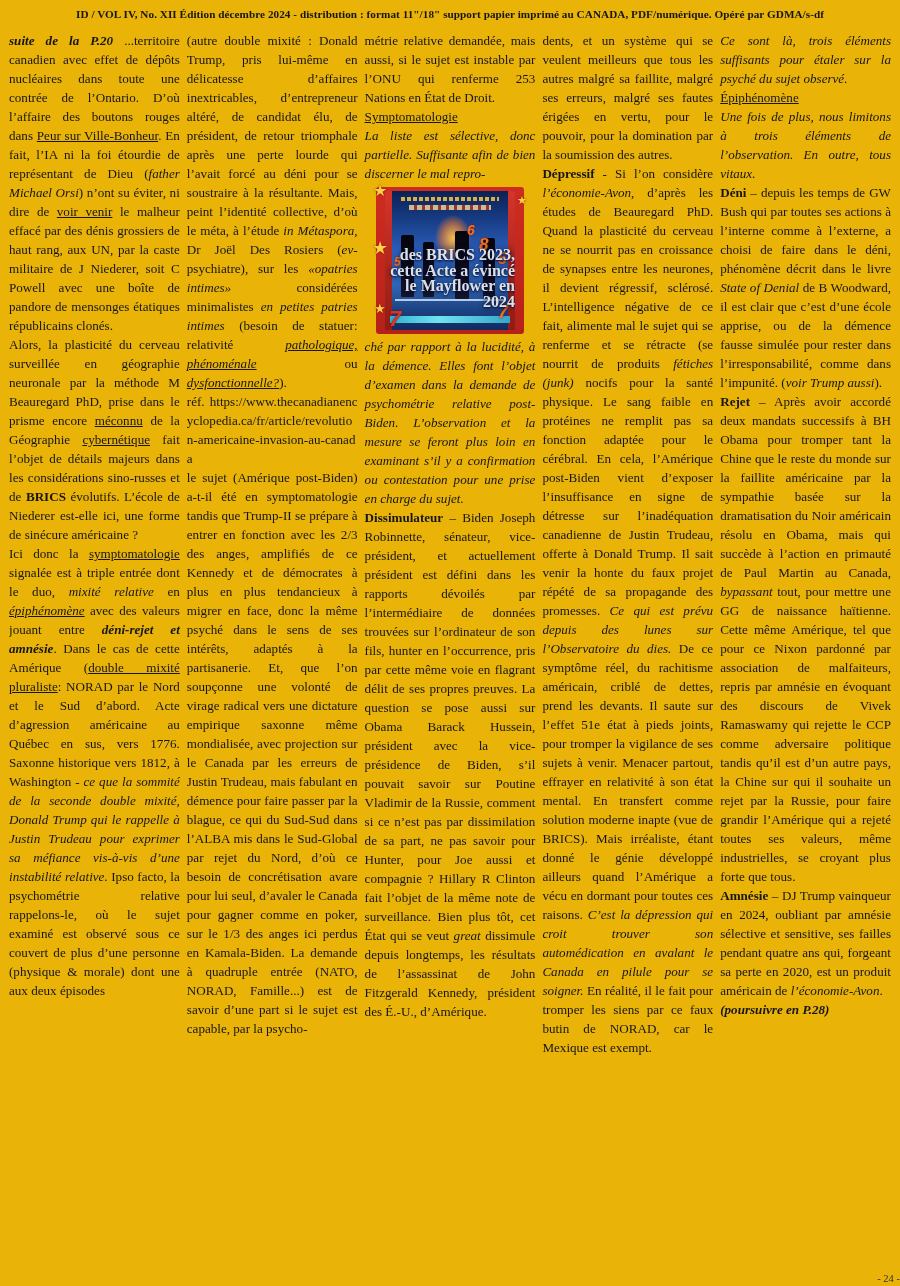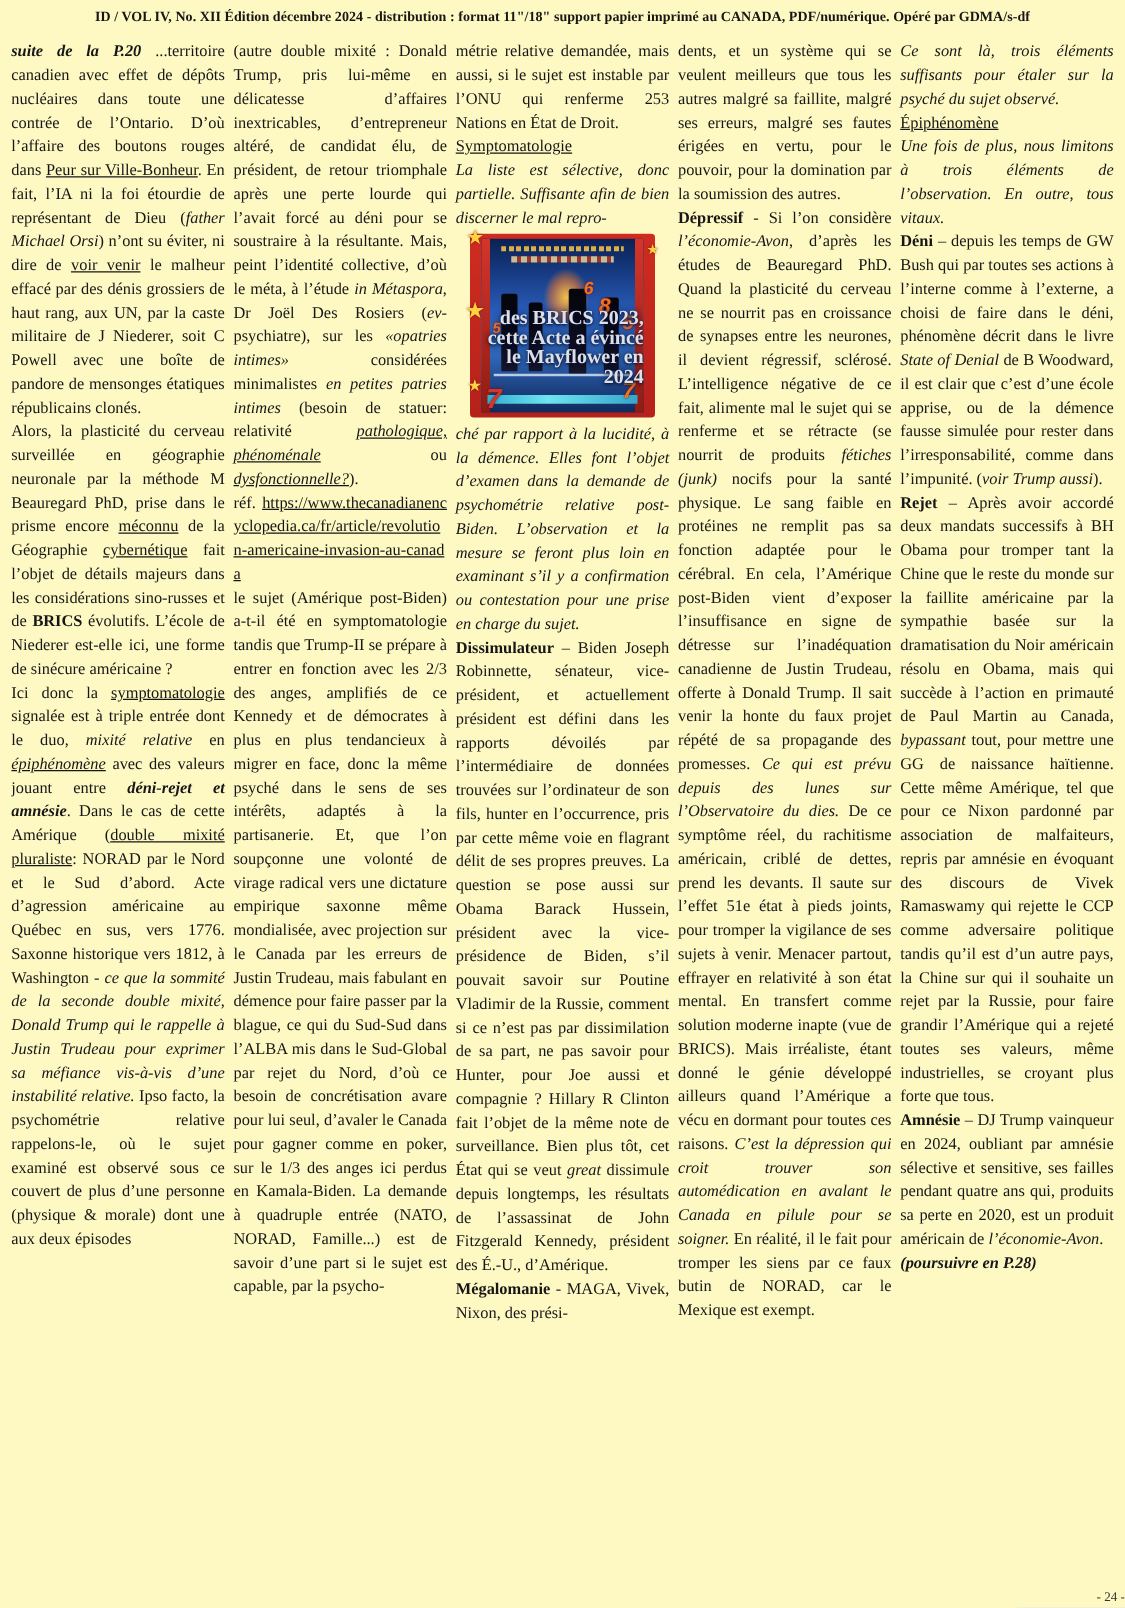--- a/index.html
+++ b/index.html
@@ -1,36 +1,36 @@
 <!DOCTYPE html>
 <html lang="fr"><head>
 <meta charset="utf-8">
 <style>
   html,body{margin:0;padding:0;background:#e8e8e4;}
   .page{
     width:900px;height:1286px;box-sizing:border-box;
-    margin:0 auto;background:#fef9c3;color:#161616;
+    margin:0 auto;background:#eab308;color:#161616;
     padding:6px 9px 4px;position:relative;
     font-family:"Liberation Serif",serif;
   }
   .header{
     font-size:11.2px;font-weight:bold;text-align:center;
     white-space:nowrap;letter-spacing:.05px;padding-top:2px;
   }
   .cols{
     display:flex;gap:7px;margin-top:11px;height:1238px;overflow:hidden;
   }
   .col{flex:1 1 0;min-width:0;font-size:13.1px;line-height:19px;text-align:justify;}
   .col p{margin:0;text-align:justify;}
   .col p.gap{}
   .col p.heading{text-decoration:underline;}
   .b{font-weight:bold}
   .i{font-style:italic}
   .u{text-decoration:underline}
-  .reference-link{text-decoration:underline;word-break:break-all;color:inherit;cursor:pointer;}
+  .reference-link{word-break:break-all;color:inherit;cursor:pointer;}
   
   .figure{
     width:148px;height:147px;margin:4px auto 3px;position:relative;
     background:linear-gradient(180deg,#cf2c20,#b5211a);border-radius:3px;
   }
   .fig-scene{
     position:absolute;left:9px;right:9px;top:4px;bottom:4px;overflow:hidden;border-radius:1px;
     background:linear-gradient(180deg,#0c2153 0%,#14367a 16%,#2a5cb8 42%,#2e66b6 68%,#1b3e7c 88%,#122a5e 100%);
   }
   .curtain{position:absolute;top:0;bottom:0;width:7px;background:linear-gradient(180deg,#d4352a,#8f1c13);}
@@ -115,30 +115,29 @@
       <span class="fig-digit d6">7</span>
       <div class="fig-caption">
         <div>des BRICS 2023,</div>
         <div>cette Acte a évincé</div>
         <div>le Mayflower en 2024</div>
       </div>
     </div>
   </div>
         <p><span class="i">ché par rapport à la lucidité, à la démence. Elles font l’objet d’examen dans la demande de psychométrie relative post-Biden. L’observation et la mesure se feront plus loin en examinant s’il y a confirmation ou contestation pour une prise en charge du sujet.</span></p>
         <p><span class="b">Dissimulateur</span><span> – Biden Joseph Robinnette, sénateur, vice-président, et actuellement président est défini dans les rapports dévoilés par l’intermédiaire de données trouvées sur l’ordinateur de son fils, hunter en l’occurrence, pris par cette même voie en flagrant délit de ses propres preuves. La question se pose aussi sur Obama Barack Hussein, président avec la vice-présidence de Biden, s’il pouvait savoir sur Poutine Vladimir de la Russie, comment si ce n’est pas par dissimilation de sa part, ne pas savoir pour Hunter, pour Joe aussi et compagnie ? Hillary R Clinton fait l’objet de la même note de surveillance. Bien plus tôt, cet État qui se veut </span><span class="i">great</span><span> dissimule depuis longtemps, les résultats de l’assassinat de John Fitzgerald Kennedy, président des É.-U., d’Amérique.</span></p>
-        <p><span class="b">Mégalomanie</span><span> - MAGA, Vivek, Nixon, des prési-</span></p>
       </div>
       <div class="col">
         <p><span>dents, et un système qui se veulent meilleurs que tous les autres malgré sa faillite, malgré ses erreurs, malgré ses fautes érigées en vertu, pour le pouvoir, pour la domination par la soumission des autres.</span></p>
         <p><span class="b">Dépressif</span><span> - Si l’on considère </span><span class="i">l’économie-Avon</span><span>, d’après les études de Beauregard PhD. Quand la plasticité du cerveau ne se nourrit pas en croissance de synapses entre les neurones, il devient régressif, sclérosé. L’intelligence négative de ce fait, alimente mal le sujet qui se renferme et se rétracte (se nourrit de produits </span><span class="i">fétiches (junk)</span><span> nocifs pour la santé physique. Le sang faible en protéines ne remplit pas sa fonction adaptée pour le cérébral. En cela, l’Amérique post-Biden vient d’exposer l’insuffisance en signe de détresse sur l’inadéquation canadienne de Justin Trudeau, offerte à Donald Trump. Il sait venir la honte du faux projet répété de sa propagande des promesses. </span><span class="i">Ce qui est prévu depuis des lunes sur l’Observatoire du dies.</span><span> De ce symptôme réel, du rachitisme américain, criblé de dettes, prend les devants. Il saute sur l’effet 51e état à pieds joints, pour tromper la vigilance de ses sujets à venir. Menacer partout, effrayer en relativité à son état mental. En transfert comme solution moderne inapte (vue de BRICS). Mais irréaliste, étant donné le génie développé ailleurs quand l’Amérique a vécu en dormant pour toutes ces raisons. </span><span class="i">C’est la dépression qui croit trouver son automédication en avalant le Canada en pilule pour se soigner.</span><span> En réalité, il le fait pour tromper les siens par ce faux butin de NORAD, car le Mexique est exempt.</span></p>
       </div>
       <div class="col">
         <p><span class="i">Ce sont là, trois éléments suffisants pour étaler sur la psyché du sujet observé.</span></p>
         <p class="gap heading"><span>Épiphénomène</span></p>
         <p><span class="i">Une fois de plus, nous limitons à trois éléments de l’observation. En outre, tous vitaux.</span></p>
         <p><span class="b">Déni</span><span> – depuis les temps de GW Bush qui par toutes ses actions à l’interne comme à l’externe, a choisi de faire dans le déni, phénomène décrit dans le livre </span><span class="i">State of Denial</span><span> de B Woodward, il est clair que c’est d’une école apprise, ou de la démence fausse simulée pour rester dans l’irresponsabilité, comme dans l’impunité. (</span><span class="i">voir Trump aussi</span><span>).</span></p>
         <p><span class="b">Rejet</span><span> – Après avoir accordé deux mandats successifs à BH Obama pour tromper tant la Chine que le reste du monde sur la faillite américaine par la sympathie basée sur la dramatisation du Noir américain résolu en Obama, mais qui succède à l’action en primauté de Paul Martin au Canada, </span><span class="i">bypassant</span><span> tout, pour mettre une GG de naissance haïtienne. Cette même Amérique, tel que pour ce Nixon pardonné par association de malfaiteurs, repris par amnésie en évoquant des discours de Vivek Ramaswamy qui rejette le CCP comme adversaire politique tandis qu’il est d’un autre pays, la Chine sur qui il souhaite un rejet par la Russie, pour faire grandir l’Amérique qui a rejeté toutes ses valeurs, même industrielles, se croyant plus forte que tous.</span></p>
-        <p><span class="b">Amnésie</span><span> – DJ Trump vainqueur en 2024, oubliant par amnésie sélective et sensitive, ses failles pendant quatre ans qui, produits sa perte en 2020, est un produit américain de </span><span class="i">l’économie-Avon</span><span>.</span></p>
+        <p><span class="b">Amnésie</span><span> – DJ Trump vainqueur en 2024, oubliant par amnésie sélective et sensitive, ses failles pendant quatre ans qui, forgeant sa perte en 2020, est un produit américain de </span><span class="i">l’économie-Avon</span><span>.</span></p>
         <p><span class="b i">(poursuivre en P.28)</span></p>
       </div>
     </div>
   <div class="footer">- 24 -</div>
 </div>
 
 </body></html>

